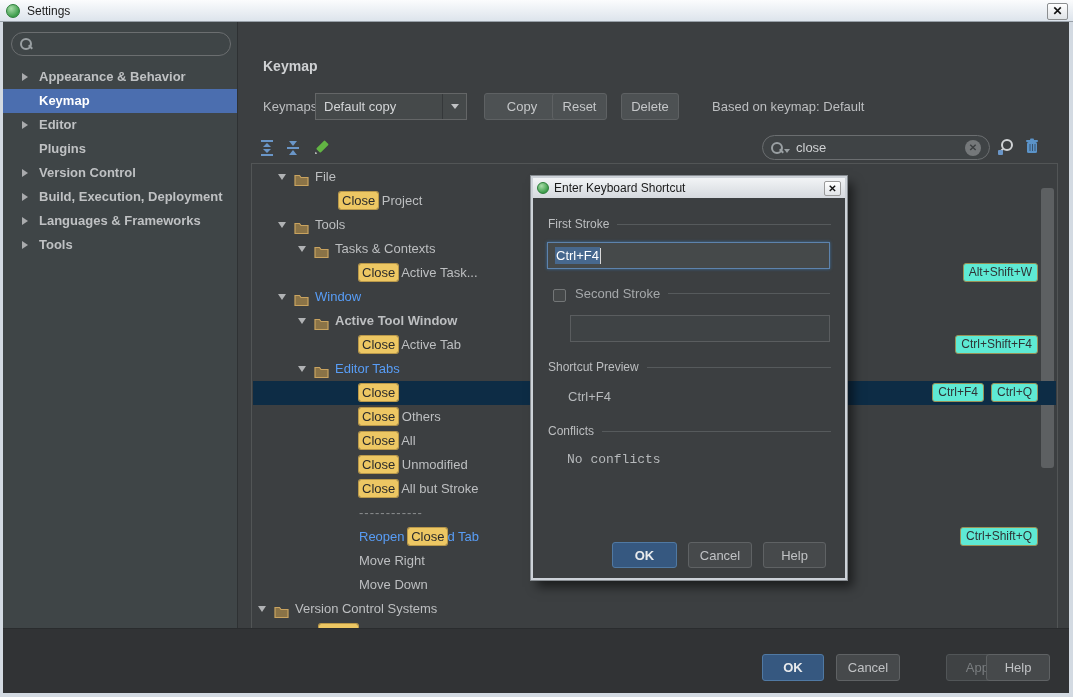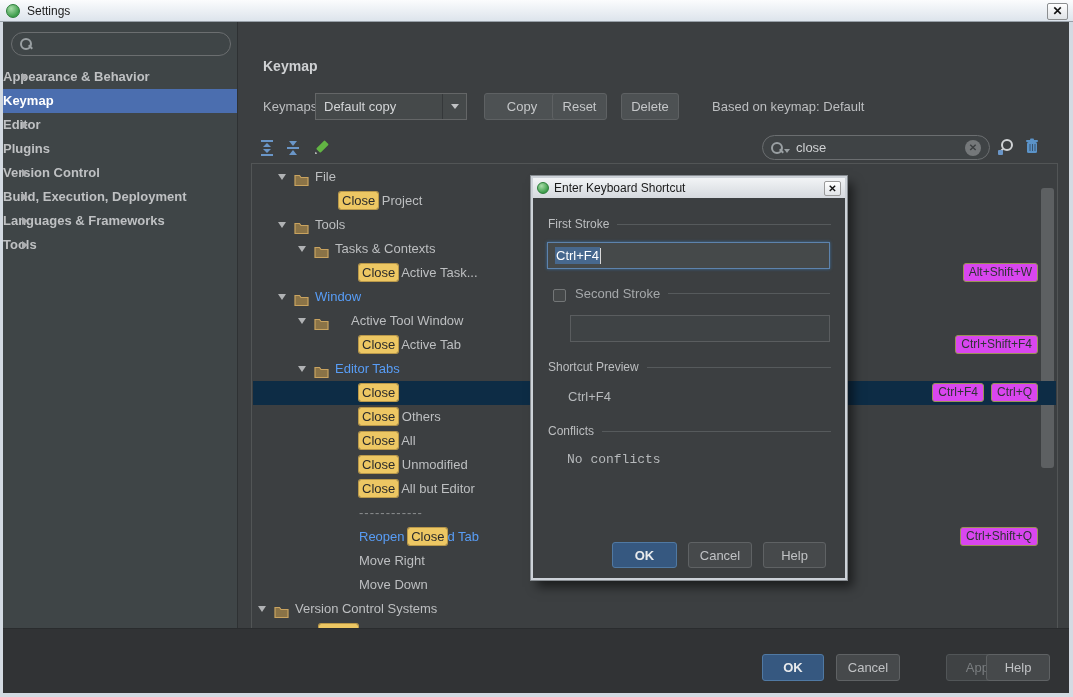--- a/index.html
+++ b/index.html
@@ -25,21 +25,21 @@
   .sidebar { position:absolute; left:0; top:0; width:235px; height:606px; background:#3f4547; border-right:1px solid #2e3133; }
   .side-search { position:absolute; left:8px; top:10px; width:220px; height:24px;
     border:1px solid #6b6e70; border-radius:13px; background:#3f4547; display:flex; align-items:center; padding:0 8px; }
   .loupe { width:12px; height:12px; position:relative; display:inline-block; }
   .loupe::before { content:""; position:absolute; left:0; top:0; width:8px; height:8px;
     border:2px solid #9aa0a3; border-radius:50%; }
   .loupe::after { content:""; position:absolute; left:8px; top:8px; width:5px; height:2px;
     background:#9aa0a3; transform:rotate(45deg); }
   .side-items { position:absolute; left:0; top:43px; width:100%; }
   .side-item { height:24px; line-height:24px; font-size:13px; font-weight:bold; color:#bfc1c3;
-    position:relative; cursor:pointer; }
+    position:relative; padding-left:36px; cursor:pointer; }
   .side-item.selected { background:#4b6eaf; color:#fff; }
   .side-item .tri { position:absolute; left:19px; top:8px; width:0; height:0;
     border-top:4px solid transparent; border-bottom:4px solid transparent; border-left:6px solid #a9abad; }
 
   
   .page-title { position:absolute; left:260px; top:36px; font-size:14px; font-weight:bold; color:#cfd1d3; }
   .keymaps-label { position:absolute; left:260px; top:77px; font-size:13px; color:#bcbec0; }
   .combo { position:absolute; left:312px; top:71px; width:152px; height:27px; background:#45494a;
     border:1px solid #646667; color:#d3d5d7; font-size:13px; cursor:pointer; }
   .combo .combo-text { position:absolute; left:8px; top:5px; }
@@ -68,21 +68,21 @@
   .tree-row { position:absolute; left:1px; right:1px; height:24px; line-height:24px; font-size:13px; color:#bdbfc1; }
   .tree-row.selected { background:#0d2c45; }
   .t-arrow { position:absolute; top:9px; width:0; height:0; border-left:4px solid transparent;
     border-right:4px solid transparent; border-top:6px solid #b0b2b4; cursor:pointer; }
   .t-folder { position:absolute; top:5px; width:15px; height:13px; }
   .t-label { position:absolute; top:0; white-space:nowrap; }
   .t-label .blue { color:#589df6; }
   .t-label .hl { background:#edc763; color:#2b2b2b; border-radius:2px; padding:1px 3px; box-shadow:0 0 0 1px #b9984a; }
   .t-label .sep { color:#8a8d8f; letter-spacing:1px; }
   .badges { position:absolute; right:18px; top:2px; display:flex; gap:7px; }
-  .badge { height:19px; line-height:17px; padding:0 5px; background:#d946ef; border:1px solid #9a9156;
+  .badge { height:19px; line-height:17px; padding:0 5px; background:#5eead4; border:1px solid #9a9156;
     border-radius:3px; color:#2f3335; font-size:12px; white-space:nowrap; }
   .v-scroll { position:absolute; right:3px; top:24px; width:13px; height:280px; background:#5d6062; border-radius:3px; }
 
   
   .footer { position:absolute; left:0; top:606px; width:100%; height:65px; background:#313335; border-top:1px solid #2a2c2e; }
   .fbtn { position:absolute; top:25px; height:27px; border-radius:3px; font-size:13px; text-align:center; cursor:pointer;
     background:#46494b; border:1px solid #5f6264; color:#c0c2c4; font-family:"Liberation Sans",sans-serif; }
   .fbtn.primary { background:#365880; border:1px solid #5079a3; color:#e8eaec; font-weight:bold; }
   .fbtn.disabled { background:#3f4244; border:1px solid #515557; color:#7a7e80; cursor:default; }
 
@@ -241,21 +241,21 @@
           <span class="t-folder" style="left: 41px;"><svg width="15" height="13" viewBox="0 0 15 13">
               <path d="M1 2.5 h4.5 l1.5 2 H14 v8 H1 z" fill="#8a7347" stroke="#c9a35f" stroke-width="1.2"></path>
             </svg></span>
           <span class="t-label lbl-blue" style="left: 62px;"><span class="blue">Window</span></span>
         </div>
         <div class="tree-row" style="top: 145px;">
           <span class="t-arrow" style="left: 45px;"></span>
           <span class="t-folder" style="left: 61px;"><svg width="15" height="13" viewBox="0 0 15 13">
               <path d="M1 2.5 h4.5 l1.5 2 H14 v8 H1 z" fill="#8a7347" stroke="#c9a35f" stroke-width="1.2"></path>
             </svg></span>
-          <span class="t-label" style="left: 98px;"><span>Active Tool Window</span></span>
+          <span class="t-label" style="left: 82px; font-weight: bold;"><span>Active Tool Window</span></span>
         </div>
         <div class="tree-row" style="top: 169px;">
           <span class="t-label" style="left: 106px;"><span class="hl">Close</span><span> Active Tab</span></span>
           <span class="badges">
             <span class="badge">Ctrl+Shift+F4</span>
           </span>
         </div>
         <div class="tree-row" style="top: 193px;">
           <span class="t-arrow" style="left: 45px;"></span>
           <span class="t-folder" style="left: 61px;"><svg width="15" height="13" viewBox="0 0 15 13">
@@ -273,21 +273,21 @@
         <div class="tree-row" style="top: 241px;">
           <span class="t-label" style="left: 106px;"><span class="hl">Close</span><span> Others</span></span>
         </div>
         <div class="tree-row" style="top: 265px; text-decoration: underline;">
           <span class="t-label" style="left: 106px;"><span class="hl">Close</span><span> All</span></span>
         </div>
         <div class="tree-row" style="top: 289px;">
           <span class="t-label" style="left: 106px;"><span class="hl">Close</span><span> Unmodified</span></span>
         </div>
         <div class="tree-row" style="top: 313px;">
-          <span class="t-label" style="left: 106px;"><span class="hl">Close</span><span> All but Editor</span></span>
+          <span class="t-label" style="left: 106px;"><span class="hl">Close</span><span> All but Stroke</span></span>
         </div>
         <div class="tree-row" style="top: 337px;">
           <span class="t-label" style="left: 106px;"><span class="sep">------------</span></span>
         </div>
         <div class="tree-row" style="top: 361px;">
           <span class="t-label" style="left: 106px;"><span class="blue">Reopen </span><span class="hl">Close</span><span class="blue">d Tab</span></span>
           <span class="badges">
             <span class="badge">Ctrl+Shift+Q</span>
           </span>
         </div>

